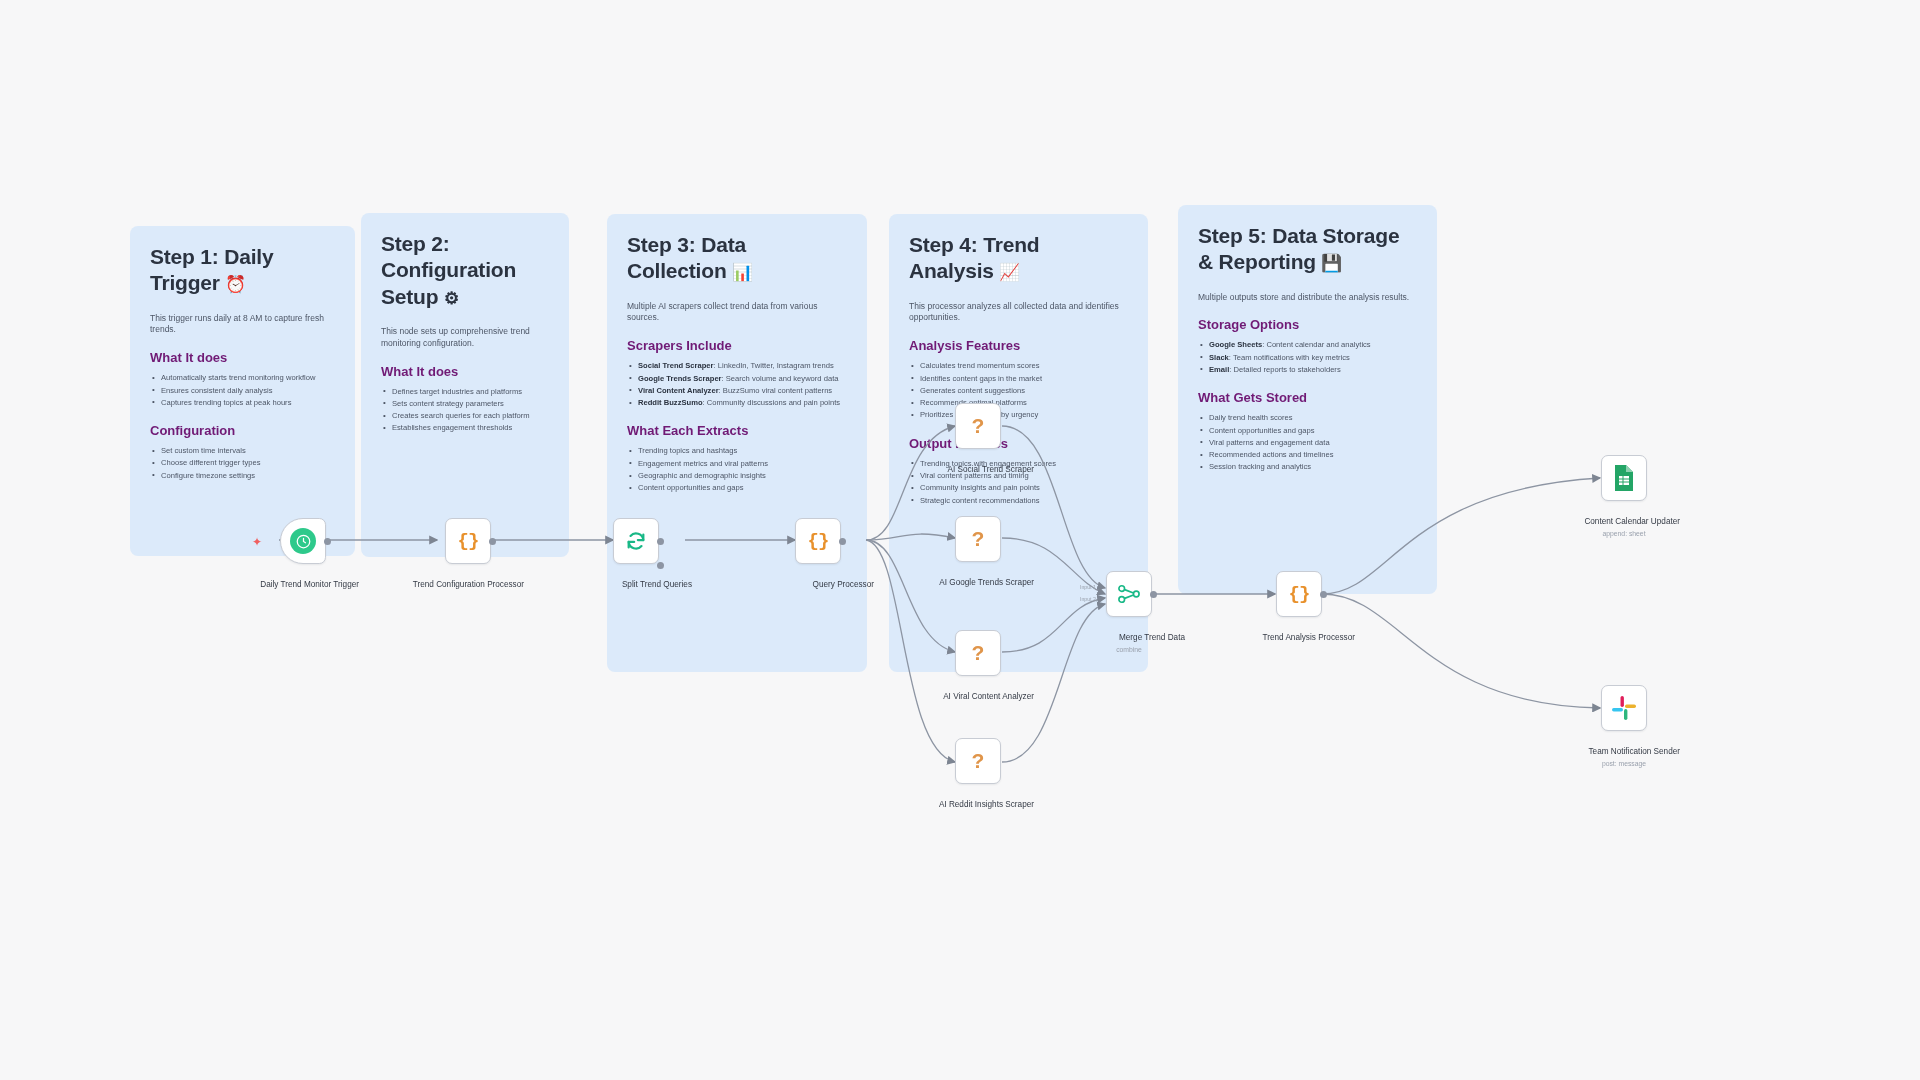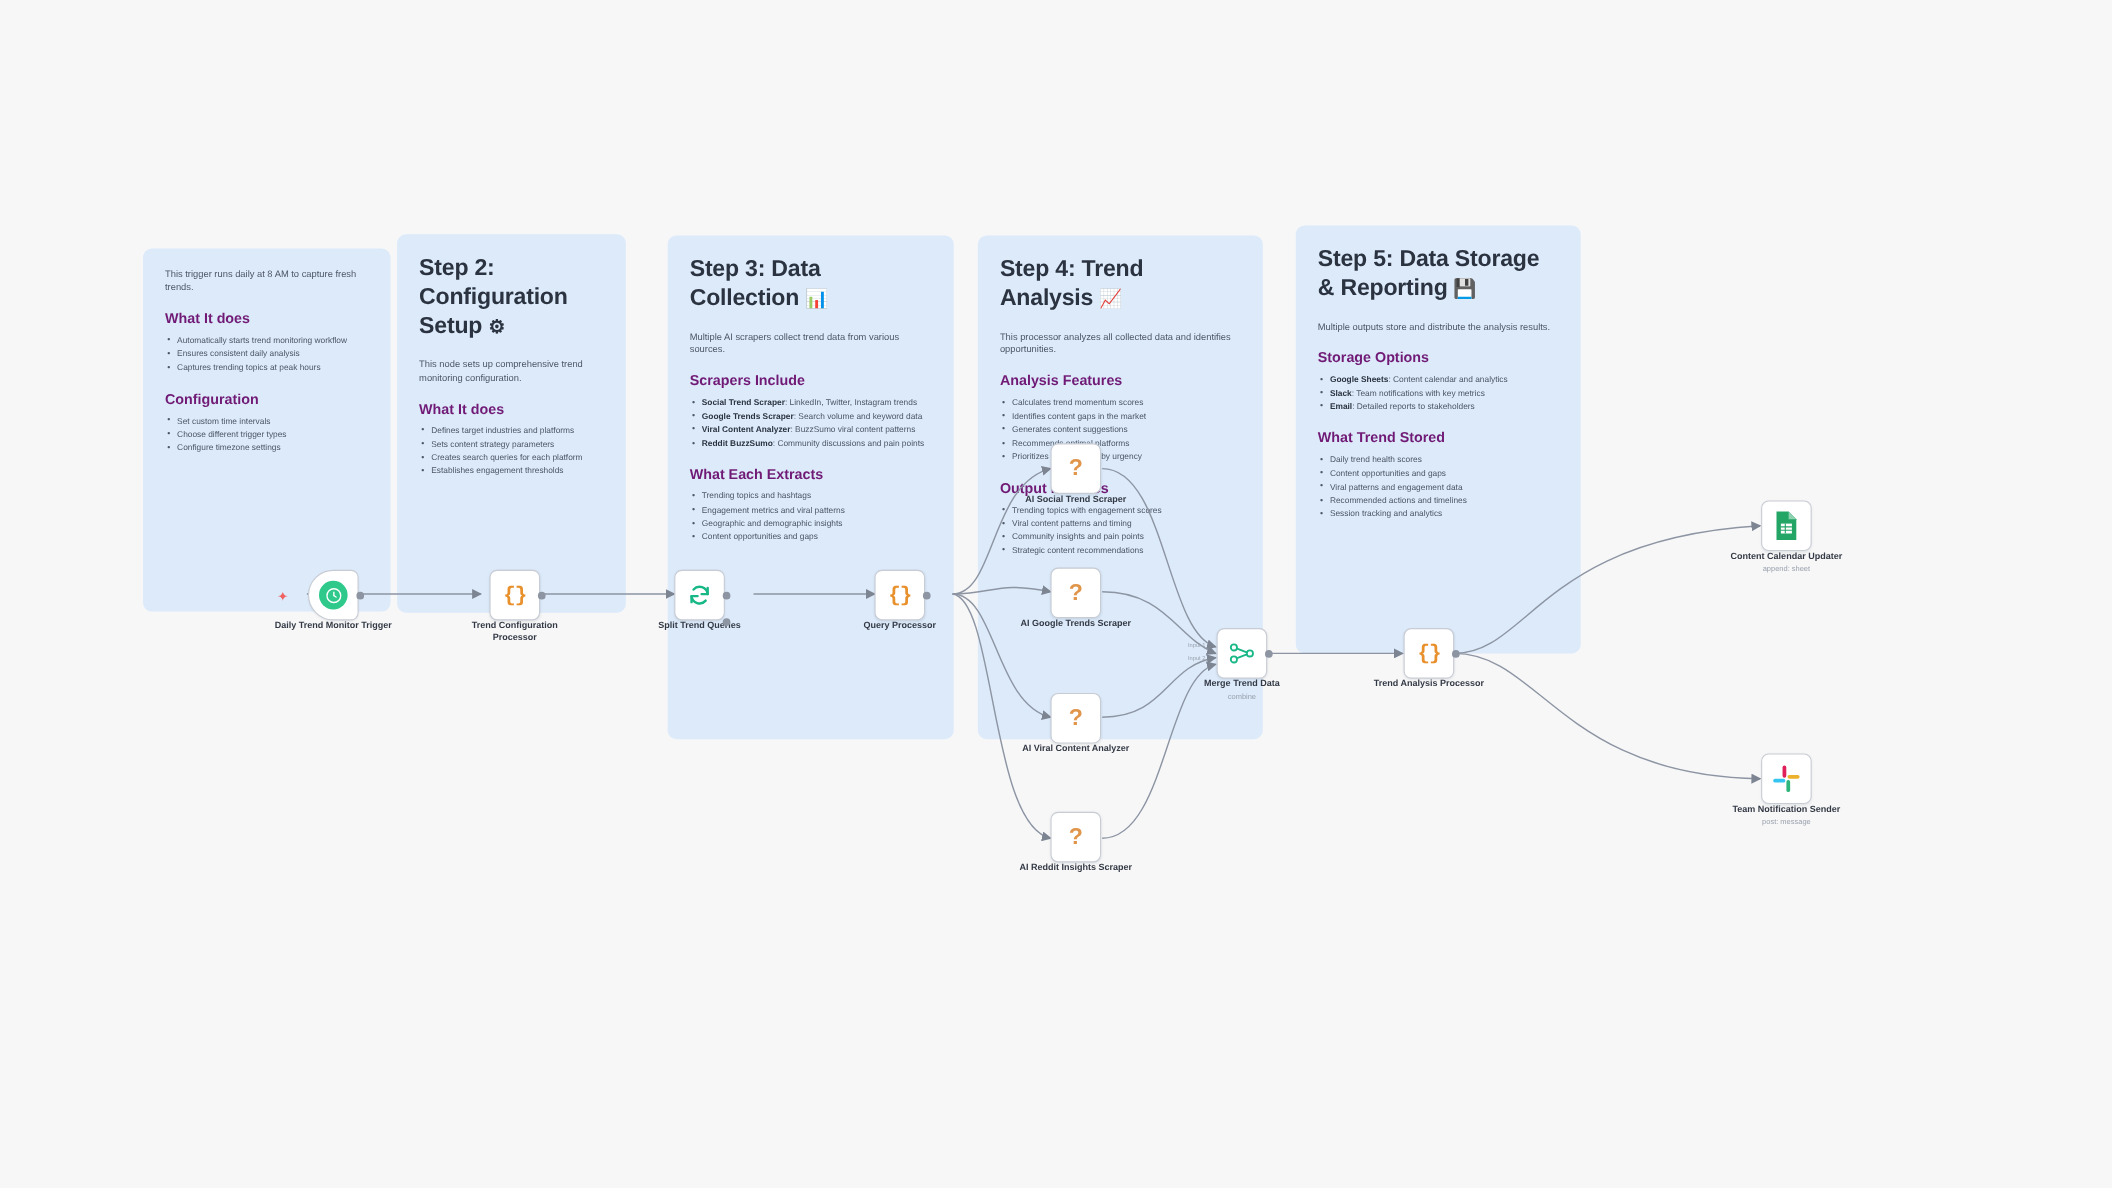--- a/index.html
+++ b/index.html
@@ -41,41 +41,42 @@
 
   .node { position: absolute; z-index: 3; }
   .node-box {
     width: 46px; height: 46px; background: #ffffff;
     border: 1px solid #c8ccd4; border-radius: 7px;
     display: flex; align-items: center; justify-content: center;
     box-shadow: 0 1px 2px rgba(20,25,40,.07);
   }
   .node-box.trigger { border-radius: 24px 7px 7px 24px; width: 46px; }
   .node-label {
-    margin-top: 0; width: 112px; margin-left: -33px;
-    text-align: center; font-size: 8.2px; color: #343a45;
-    line-height: 1.28; font-weight: 700;
+    margin-top: 16px; width: 112px; margin-left: -33px;
+    text-align: right; font-size: 8.2px; color: #343a45;
+    line-height: 1.28; font-weight: 400;
   }
   .node-sub { font-size: 6.8px; color: #9aa1ad; text-align: center; margin-top: 2px; }
   .code-glyph { color: #e8912c; font-size: 19px; font-weight: 600; font-family: "Liberation Mono", monospace; letter-spacing: -1px; }
   .qmark { color: #e0954a; font-size: 21px; font-weight: 600; }
   .clock {
     width: 26px; height: 26px; border-radius: 50%; background: #2ec98b;
     display: flex; align-items: center; justify-content: center;
   }
   .merge-ports { position: absolute; left: -26px; top: 10px; font-size: 5.2px; color: #9aa1ad; line-height: 12px; }
   .spark { position: absolute; color: #f06060; font-size: 12px; }
   .port { position: absolute; width: 7px; height: 7px; border-radius: 50%; background: #8d95a3; z-index: 4; }
 </style>
 </head>
 <body>
 
 <div id="canvas">
 
   <div class="note" style="left:130px; top:226px; width:225px; height:330px;">
+    <h2><span>Step 1: Daily Trigger</span> <span class="emoji">⏰</span></h2>
     <div class="lede">This trigger runs daily at 8 AM to capture fresh trends.</div>
     <div class="sect">
       <h3>What It does</h3>
       <ul>
         <li>Automatically starts trend monitoring workflow</li>
         <li>Ensures consistent daily analysis</li>
         <li>Captures trending topics at peak hours</li>
       </ul>
     </div>
     <div class="sect">
@@ -154,21 +155,21 @@
     <div class="lede">Multiple outputs store and distribute the analysis results.</div>
     <div class="sect">
       <h3>Storage Options</h3>
       <ul>
         <li><b>Google Sheets</b><span>: Content calendar and analytics</span></li>
         <li><b>Slack</b><span>: Team notifications with key metrics</span></li>
         <li><b>Email</b><span>: Detailed reports to stakeholders</span></li>
       </ul>
     </div>
     <div class="sect">
-      <h3>What Trend Stored</h3>
+      <h3>What Gets Stored</h3>
       <ul>
         <li>Daily trend health scores</li>
         <li>Content opportunities and gaps</li>
         <li>Viral patterns and engagement data</li>
         <li>Recommended actions and timelines</li>
         <li>Session tracking and analytics</li>
       </ul>
     </div>
   </div>
 

